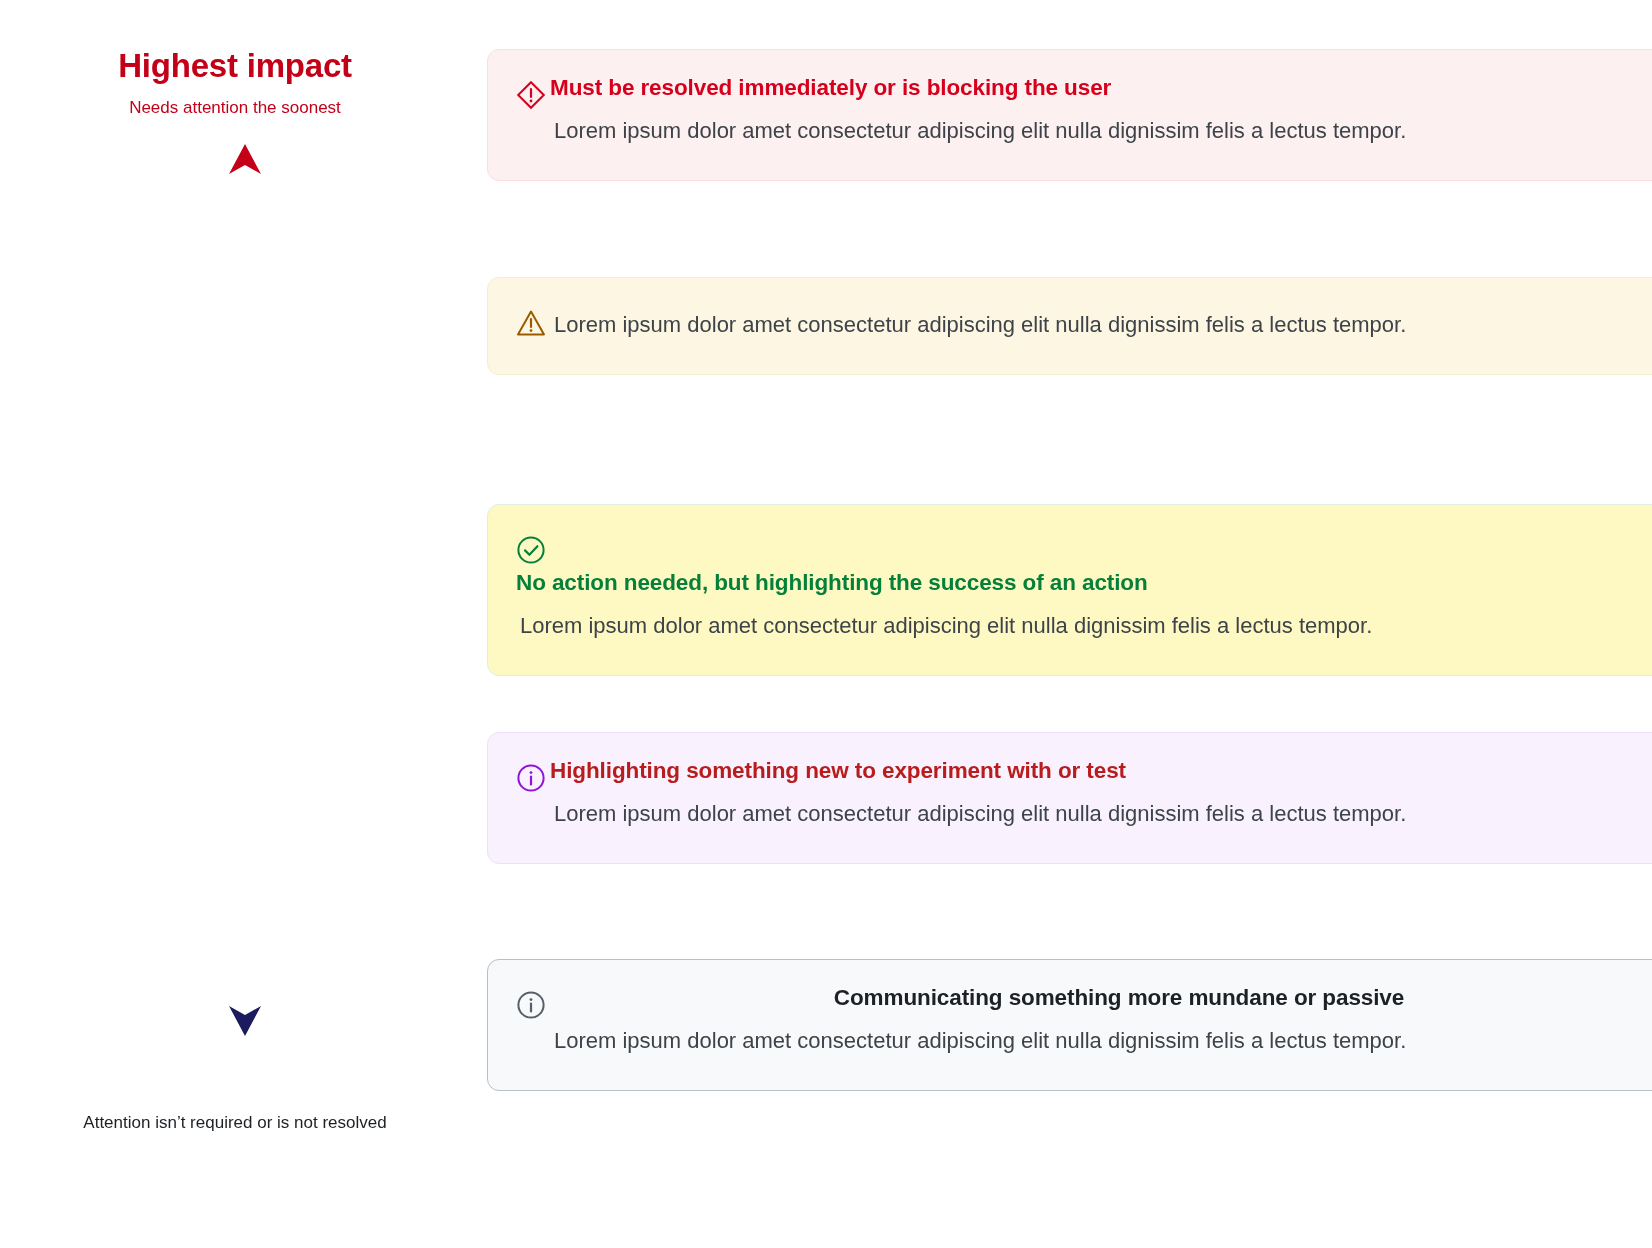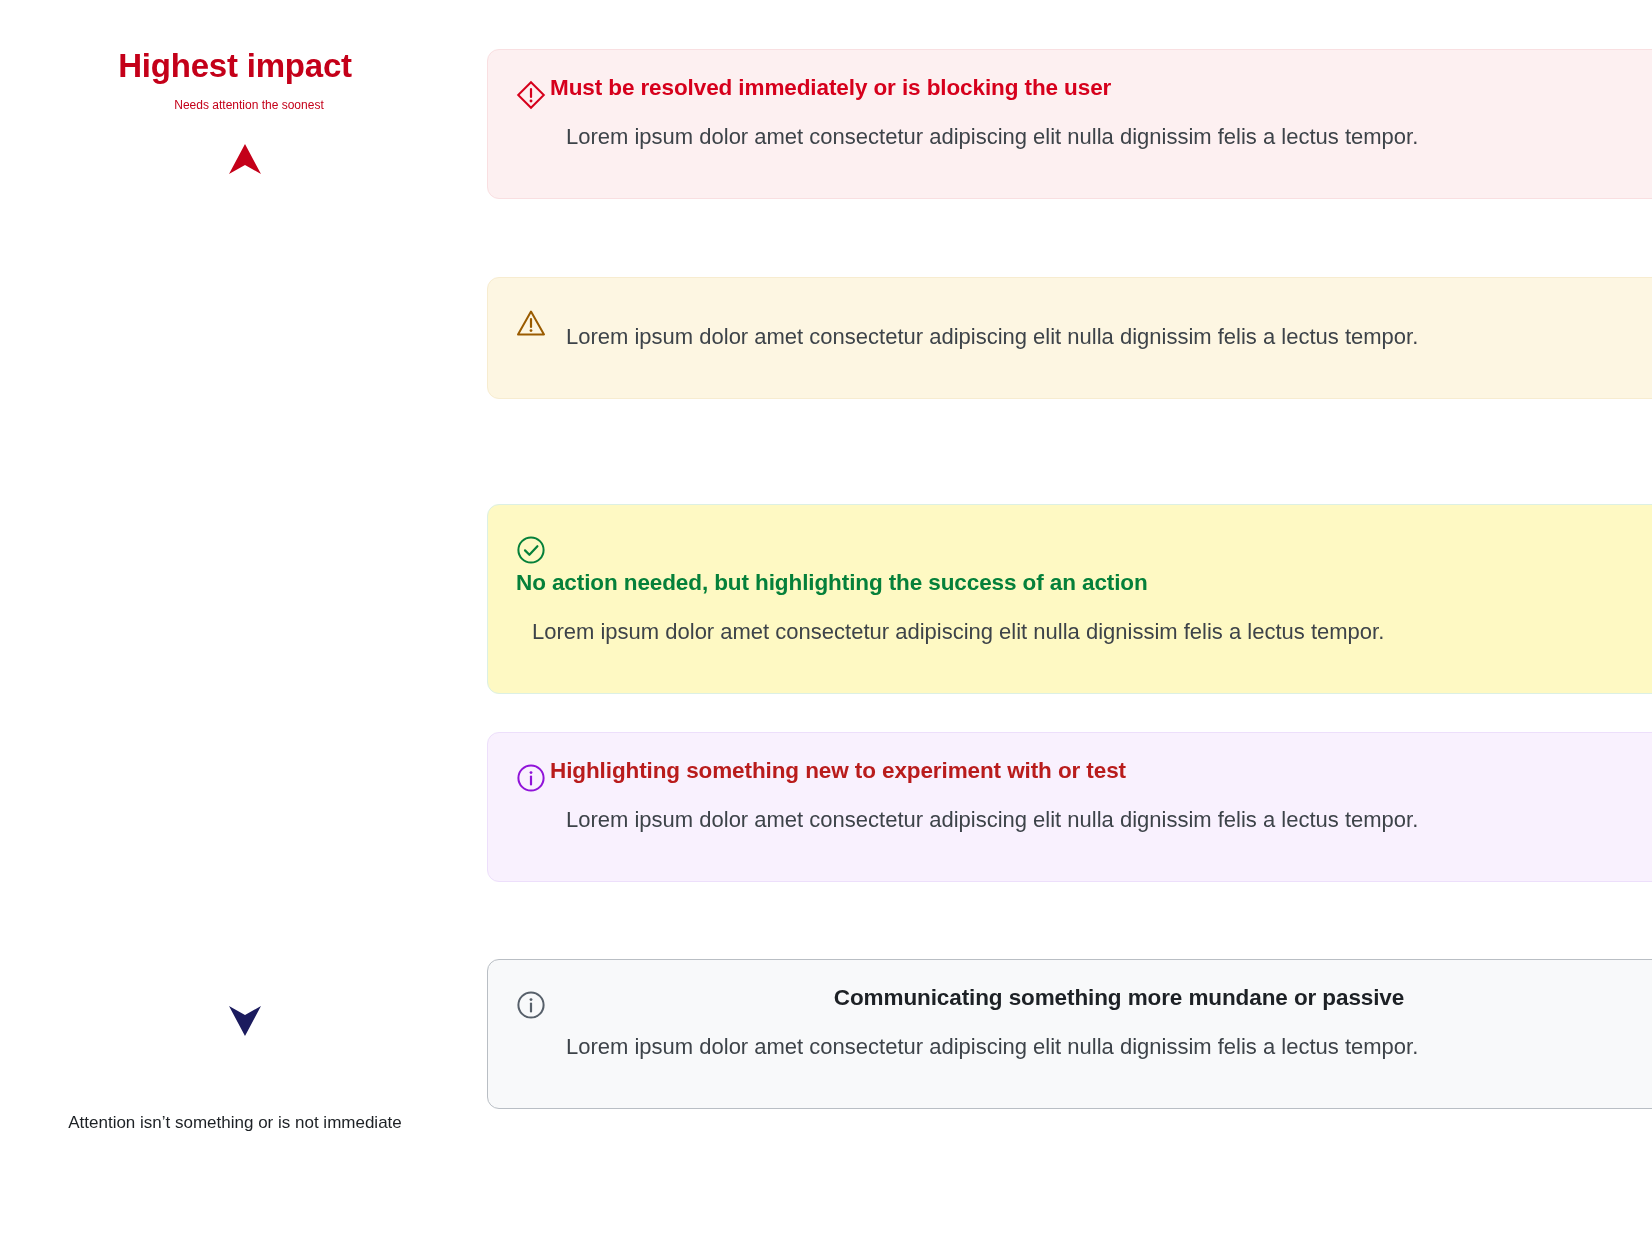--- a/index.html
+++ b/index.html
@@ -38,24 +38,24 @@
     width: 470px;
     text-align: center;
     font-size: 33px;
     font-weight: bold;
     color: #c40019;
     letter-spacing: -0.2px;
   }
   .axis-top-sub {
     position: absolute;
     top: 98px;
-    left: 14px;
-    width: 470px;
-    text-align: center;
-    font-size: 12px;
+    left: 0;
+    width: 470px;
+    text-align: center;
+    font-size: 17px;
     color: #c40019;
   }
   .axis-bottom-label {
     position: absolute;
     top: 1062px;
     left: 0;
     width: 470px;
     text-align: center;
     font-size: 27px;
     font-weight: bold;
@@ -113,21 +113,21 @@
     font-size: 22.5px;
     font-weight: bold;
     line-height: 1.25;
     letter-spacing: -0.1px;
     margin: 0 0 10px 0;
   }
   .card .desc {
     font-size: 22px;
     line-height: 1.72;
     color: #3d4349;
-    margin: 16px;
+    margin: 4px;
     max-width: 905px;
   }
 
   
   .card.danger   { top: 49px;  background: #fdf0f1; border-color: #f9dfe1; }
   .card.warning  { top: 277px; background: #fdf6e2; border-color: #f7ecd0; }
   .card.success  { top: 504px; background: #fef9c3; border-color: #dcf0e4; flex-direction: column; }
   .card.info     { top: 732px; background: #f9f1fe; border-color: #eddffb; }
   .card.neutral  { top: 959px; background: #f8f9fa; border-color: #b9bec4; }
 
@@ -163,21 +163,21 @@
         </defs>
         <line x1="90" y1="14" x2="90" y2="886" stroke="url(#axisGrad)" stroke-width="3.5"></line>
 
         <path d="M90 4 L106 34 L90 25 L74 34 Z" fill="#c40019"></path>
 
         <path d="M90 896 L106 866 L90 875 L74 866 Z" fill="#1b1b5e"></path>
       </svg>
     </div>
 
 
-    <div class="axis-bottom-sub">Attention isn’t something or is not immediate</div>
+    <div class="axis-bottom-sub">Attention isn’t required or is not resolved</div>
   </div>
 
   <div class="cards">
 
     <div class="card danger">
       <span class="icon">
         <svg width="30" height="30" viewBox="0 0 30 30" aria-hidden="true">
           <path d="M15 2.2 L27.8 15 L15 27.8 L2.2 15 Z" fill="none" stroke="#d6001c" stroke-width="2"></path>
           <line x1="15" y1="9" x2="15" y2="17" stroke="#d6001c" stroke-width="2.2" stroke-linecap="round"></line>
           <circle cx="15" cy="21" r="1.45" fill="#d6001c"></circle>

